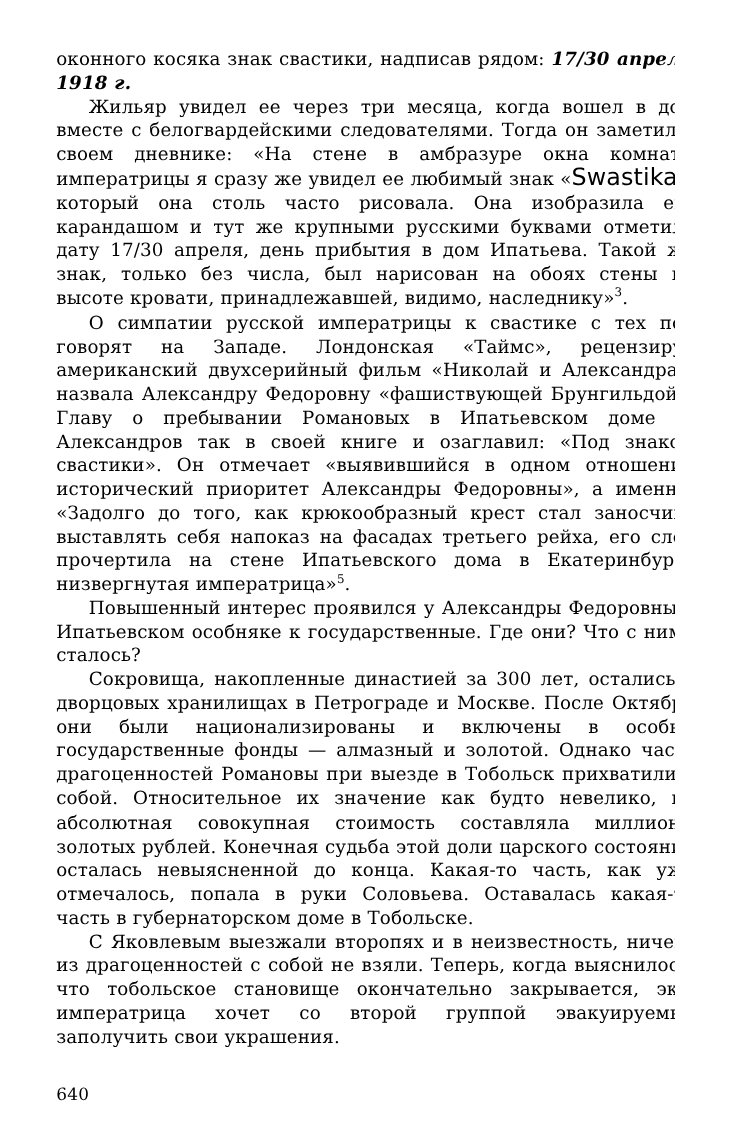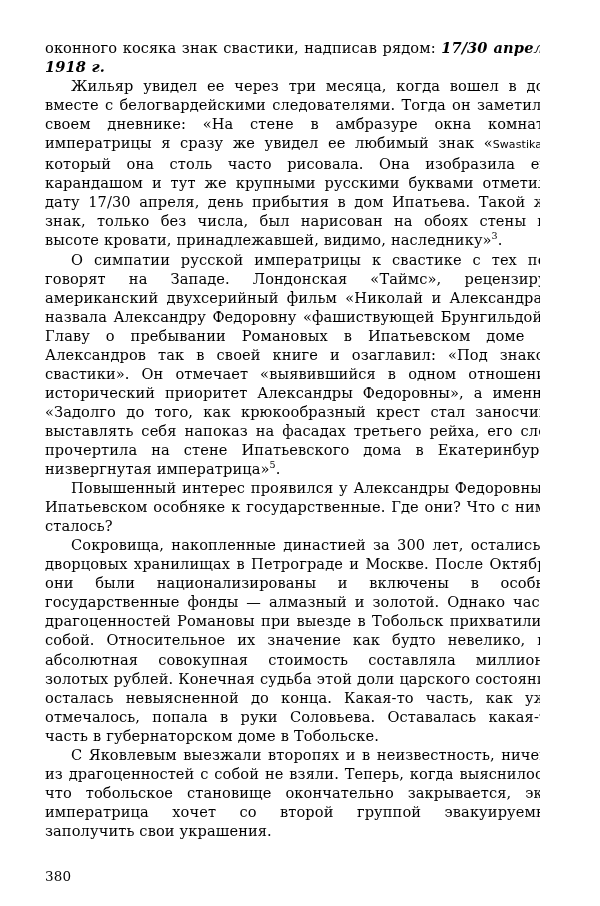--- a/index.html
+++ b/index.html
@@ -49,21 +49,21 @@
     line-height: 0;
   }
   #page-number {
     position: absolute;
     left: 45px;
     top: 868px;
     font-size: 13.5px;
     line-height: 16px;
     letter-spacing: 0.2px;
   }
-  .latin { font-family: "DejaVu Sans", "Liberation Sans", sans-serif; font-size: 11px; }
+  .latin { font-family: "DejaVu Sans", "Liberation Sans", sans-serif; font-size: 19px; }
 </style>
 </head>
 <body>
 
 <div id="page">
 
   <div id="text-column">
 
     <p class="para"><span>оконного косяка знак свастики, надписав рядом: </span><i class="date">17/30 апреля 1918 г.</i></p>
 
@@ -73,15 +73,15 @@
     <p class="para indent"><span>О симпатии русской императрицы к свастике с тех пор говорят на Западе. Лондонская «Таймс», рецензируя американский двухсерийный фильм «Николай и Александра», назвала Александру Федоровну «фашиствующей Брунгильдой». Главу о пребывании Романовых в Ипатьевском доме В. Александров так в своей книге и озаглавил: «Под знаком свастики». Он отмечает «выявившийся в одном отношении исторический приоритет Александры Федоровны», а именно: «Задолго до того, как крюкообразный крест стал заносчиво выставлять себя напоказ на фасадах третьего рейха, его след прочертила на стене Ипатьевского дома в Екатеринбурге низвергнутая императрица»</span><sup class="fn">5</sup><span>.</span></p>
 
     <p class="para indent"><span>Повышенный интерес проявился у Александры Федоровны в Ипатьевском особняке к государственные. Где они? Что с ними сталось?</span></p>
 
     <p class="para indent"><span>Сокровища, накопленные династией за 300 лет, остались в дворцовых хранилищах в Петрограде и Москве. После Октября они были национализированы и включены в особые государственные фонды — алмазный и золотой. Однако часть драгоценностей Романовы при выезде в Тобольск прихватили с собой. Относительное их значение как будто невелико, но абсолютная совокупная стоимость составляла миллионы золотых рублей. Конечная судьба этой доли царского состояния осталась невыясненной до конца. Какая-то часть, как уже отмечалось, попала в руки Соловьева. Оставалась какая-то часть в губернаторском доме в Тобольске.</span></p>
 
     <p class="para indent"><span>С Яковлевым выезжали второпях и в неизвестность, ничего из драгоценностей с собой не взяли. Теперь, когда выяснилось, что тобольское становище окончательно закрывается, экс-императрица хочет со второй группой эвакуируемых заполучить свои украшения.</span></p>
 
   </div>
 
-  <div id="page-number">380</div>
+  <div id="page-number">640</div>
 
 </div>
 
 </body></html>

